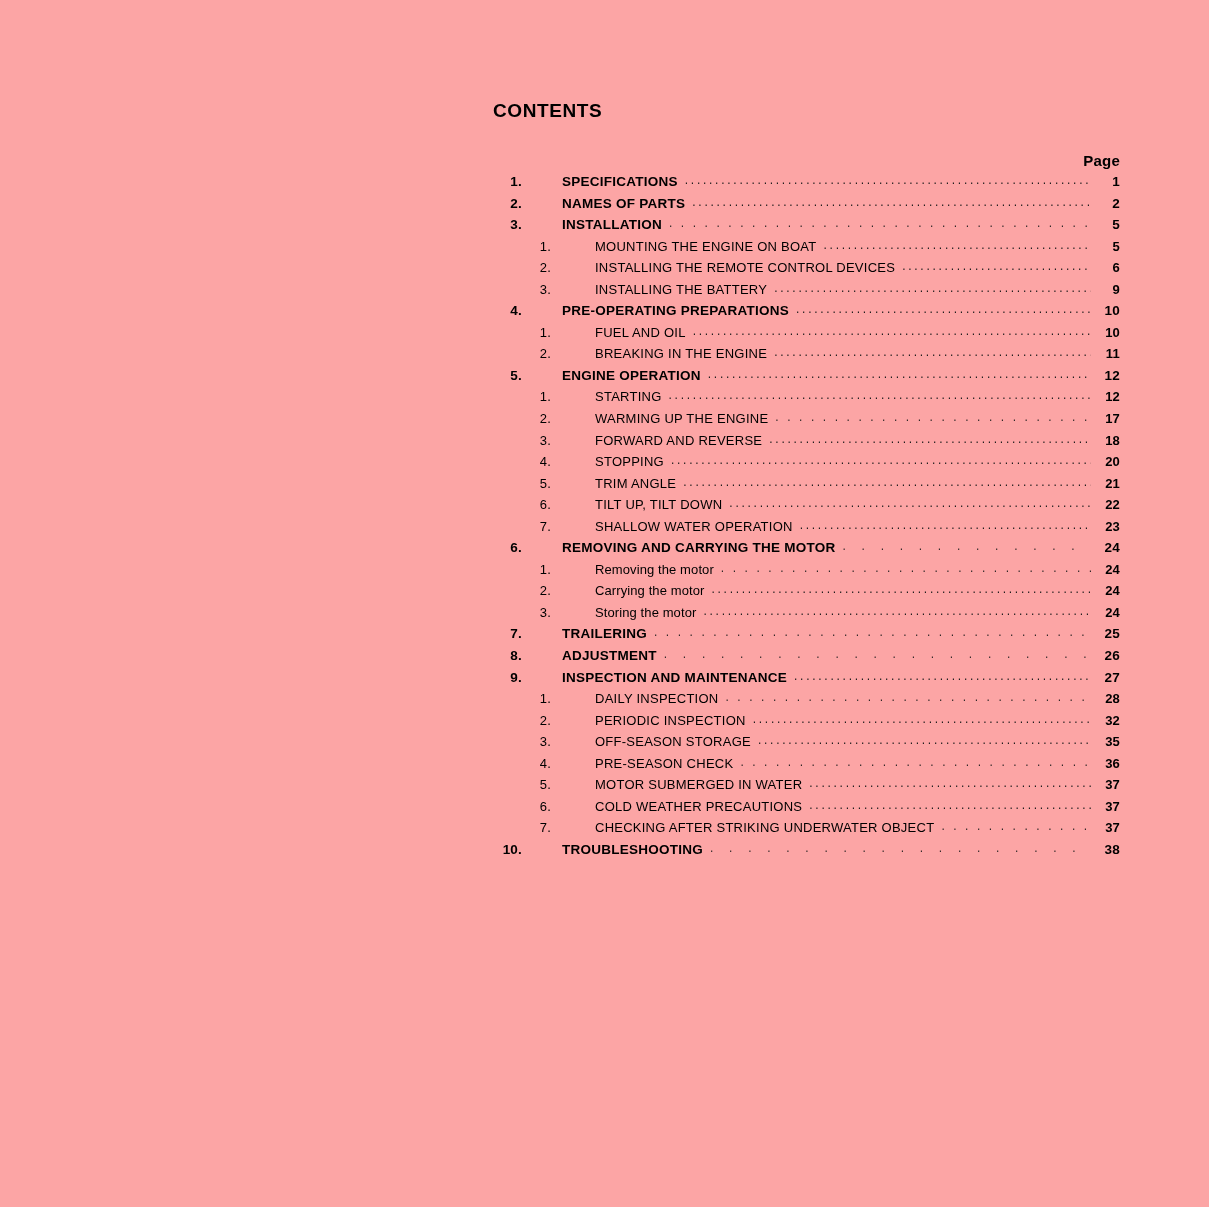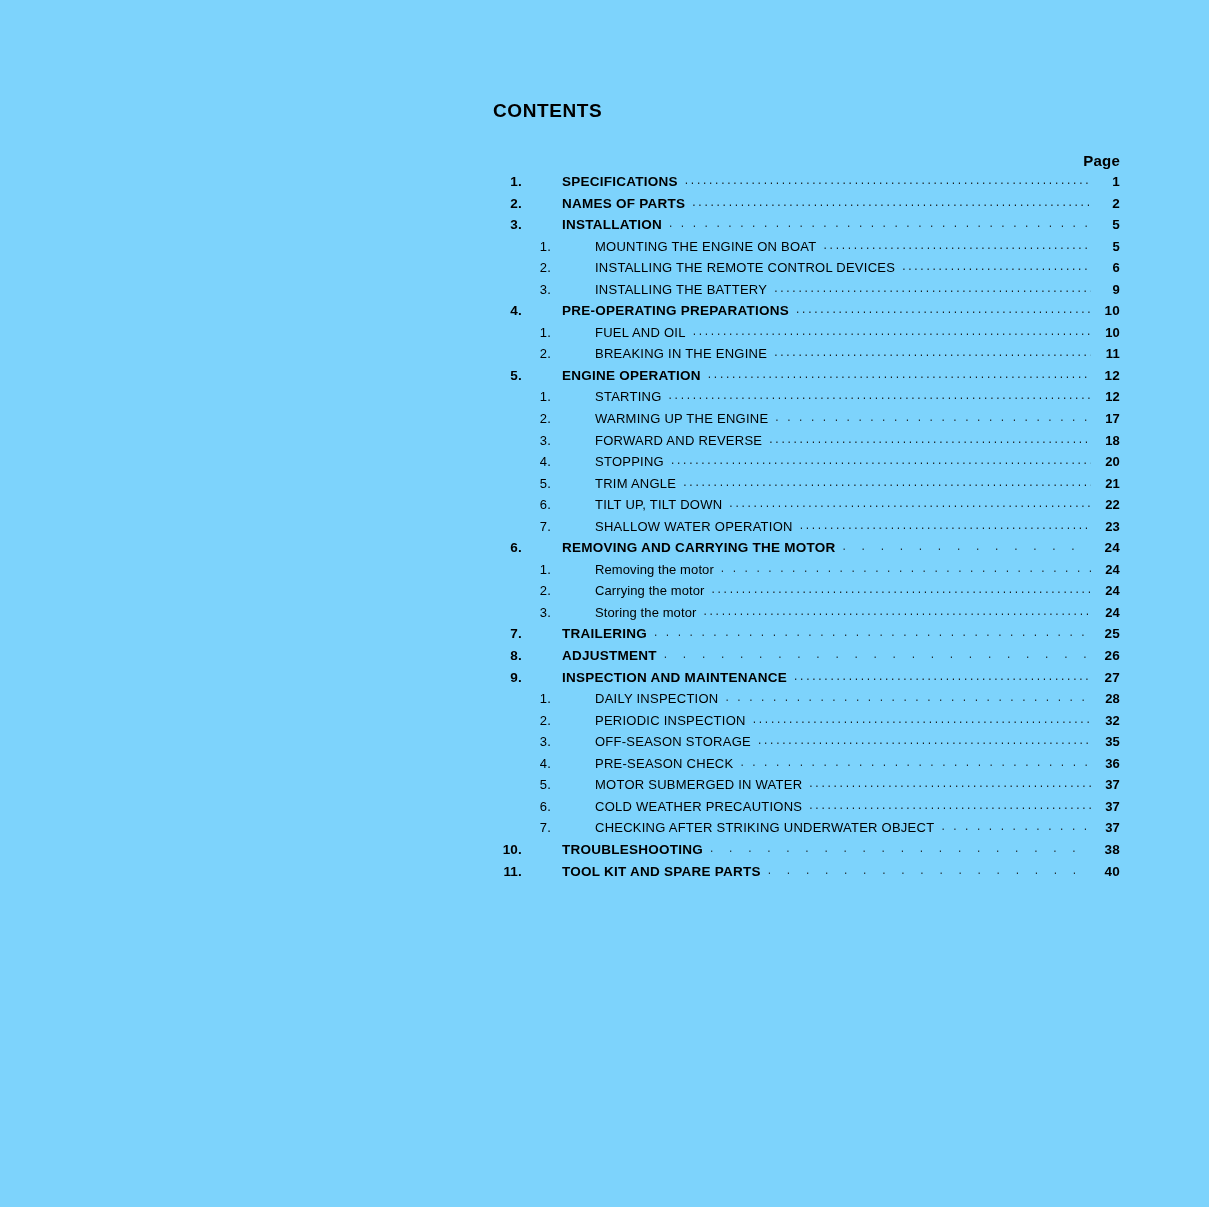--- a/index.html
+++ b/index.html
@@ -16,21 +16,21 @@
     color: #000000;
     overflow: hidden;
   }
 
   #page {
     position: absolute;
     left: 0;
     top: 0;
     width: 1209px;
     height: 1207px;
-    background: #7dd3fc;
+    background: #fca5a5;
   }
 
   #page-title {
     position: absolute;
     left: 493px;
     top: 100px;
     font-size: 19px;
     font-weight: bold;
     letter-spacing: 0.6px;
   }
@@ -338,21 +338,15 @@
         <span class="title">CHECKING AFTER STRIKING UNDERWATER OBJECT</span>
         <span class="leader sparse"></span>
         <span class="pg">37</span>
       </div>
       <div class="toc-row lvl1">
         <span class="num">10.</span>
         <span class="title">TROUBLESHOOTING</span>
         <span class="leader vsparse"></span>
         <span class="pg">38</span>
       </div>
-      <div class="toc-row lvl1">
-        <span class="num">11.</span>
-        <span class="title">TOOL KIT AND SPARE PARTS</span>
-        <span class="leader vsparse"></span>
-        <span class="pg">40</span>
-      </div>
     </div>
 
 </div>
 
 </body></html>

